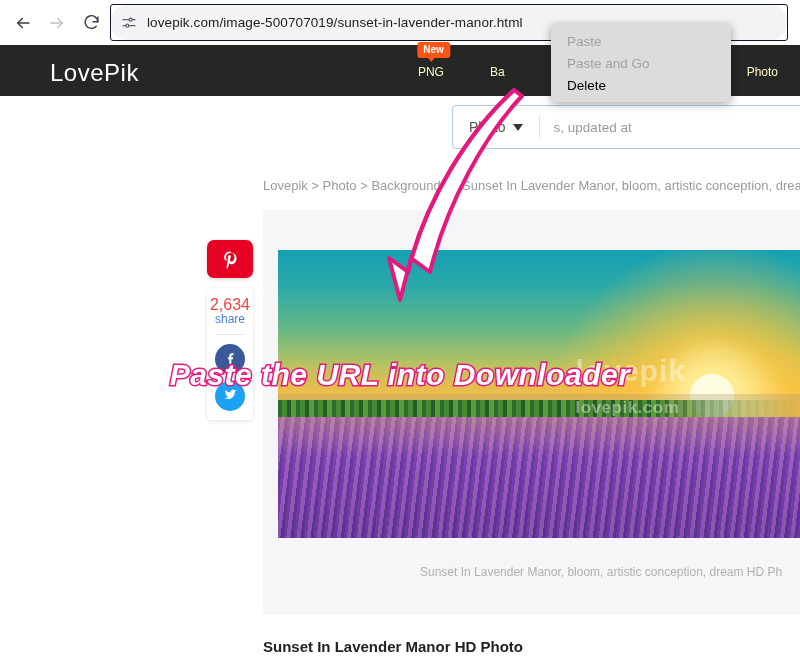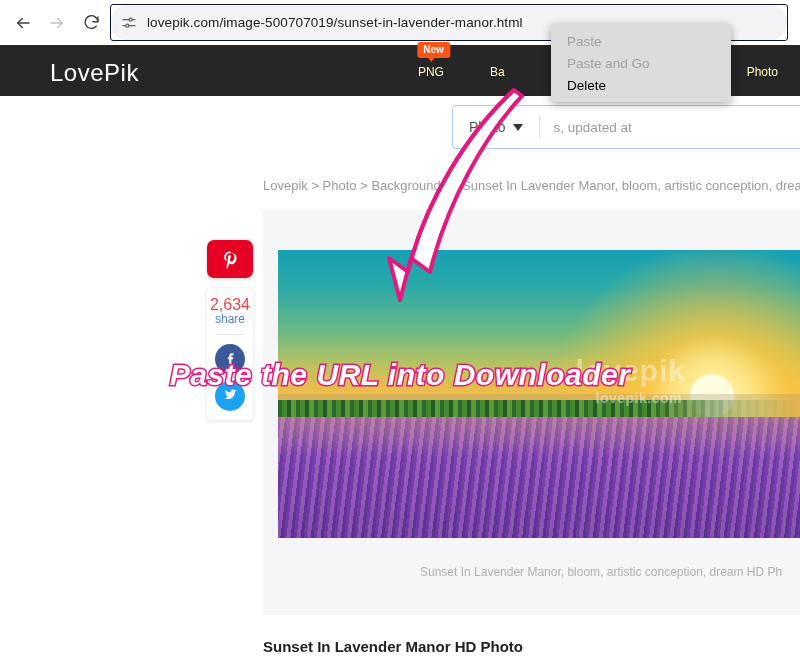--- a/index.html
+++ b/index.html
@@ -169,21 +169,21 @@
   }
   .field-haze {
     position: absolute; left: 0; top: 58%; width: 100%; height: 14%;
     background: linear-gradient(180deg, rgba(255,190,120,.35), rgba(255,190,120,0));
   }
   .watermark {
     position: absolute; left: 57%; top: 36%;
     color: rgba(255,255,255,.42); font-size: 30px; font-weight: bold;
     letter-spacing: 1px; pointer-events: none;
   }
-  .watermark small { display: block; font-size: 14px; margin-top: 2px; letter-spacing: .5px; padding-left: 20px; }
+  .watermark small { display: block; font-size: 17px; margin-top: 10px; letter-spacing: .5px; }
 
   .photo-caption {
     position: absolute; left: 420px; top: 565px; width: 400px;
     font-size: 12px; color: #b0b0b0; white-space: nowrap; overflow: hidden;
   }
   .page-title {
     position: absolute; left: 263px; top: 638px;
     font-size: 15px; font-weight: bold; color: #222;
   }
 

